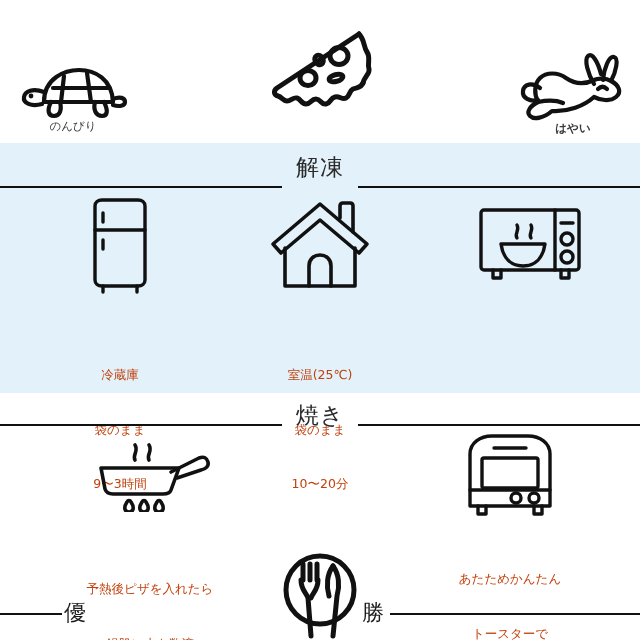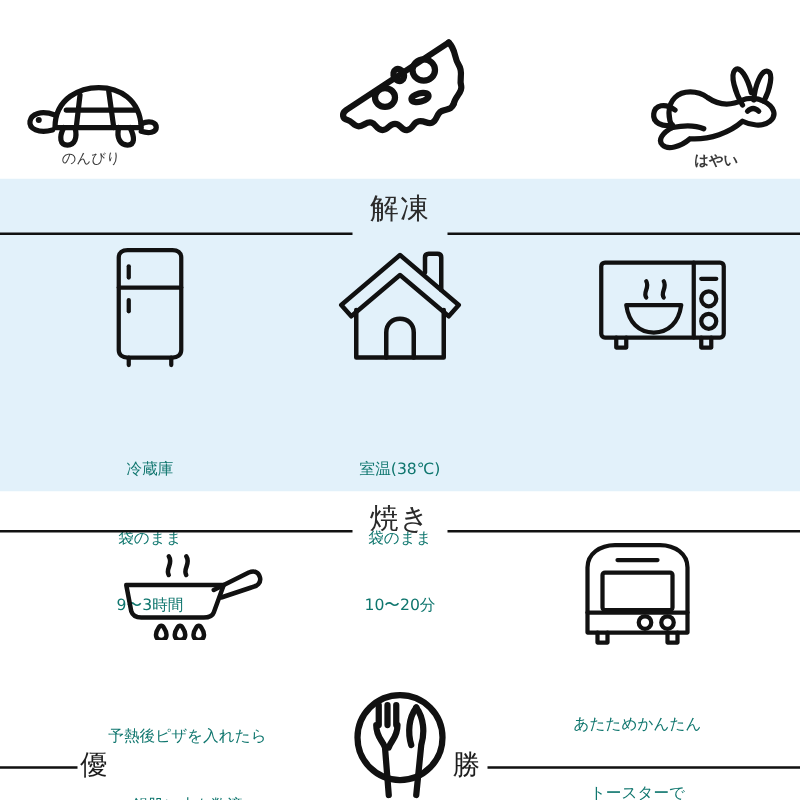--- a/index.html
+++ b/index.html
@@ -57,21 +57,21 @@
   .cell {
     position: absolute;
     display: flex;
     flex-direction: column;
     align-items: center;
   }
   .cap {
     text-align: center;
     font-size: 12.5px;
     line-height: 1.45;
-    color: #0f766e;
+    color: #c2410c;
     white-space: pre;
   }
   .cap-sm {
     text-align: center;
     font-size: 11.5px;
     line-height: 1.4;
     color: #3a3a3a;
   }
 
   .icon-wrap {
@@ -201,21 +201,21 @@
 
           <path d="M75 22 L75 10 C75 8 76 7 78 7 L85 7 C87 7 88 8 88 10 L88 36"></path>
 
           <path d="M20 52 L20 90 L90 90 L90 52"></path>
 
           <path d="M44 90 L44 70 C44 63 49 59 55 59 C61 59 66 63 66 70 L66 90"></path>
         </g>
       </svg>
     </span>
     <div class="cap" style="margin-top:34px;">
-      <div>室温(38℃)</div>
+      <div>室温(25℃)</div>
       <div>袋のまま</div>
       <div>10〜20分</div>
     </div>
   </div>
 
   <div class="cell" style="left:420px; top:196px; width:220px;">
     <span class="icon-wrap">
       <svg width="114" height="92" viewBox="0 0 114 92">
         <g fill="none" stroke="#111" stroke-width="3.4" stroke-linecap="round" stroke-linejoin="round">
 

